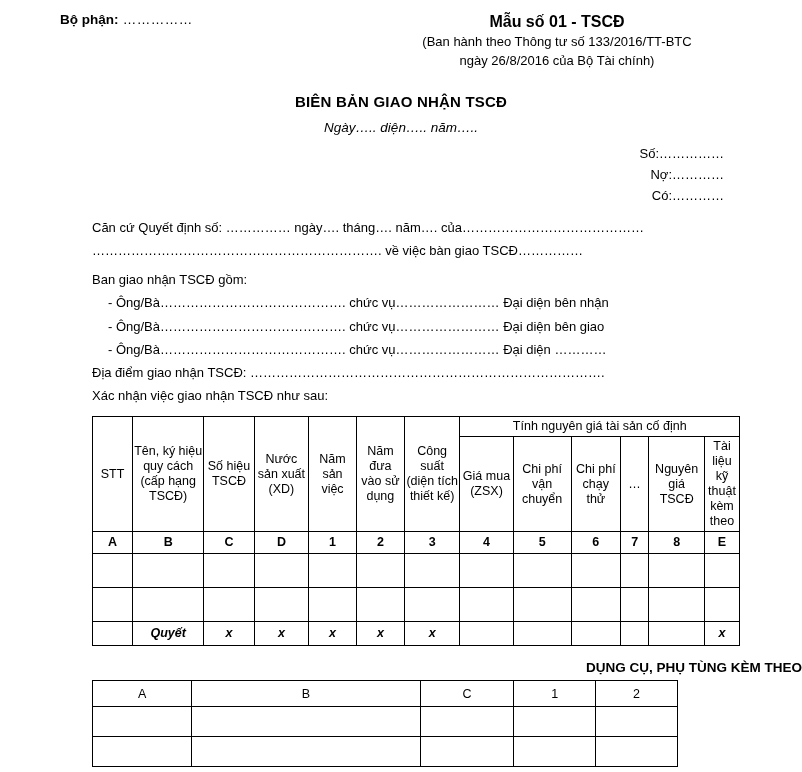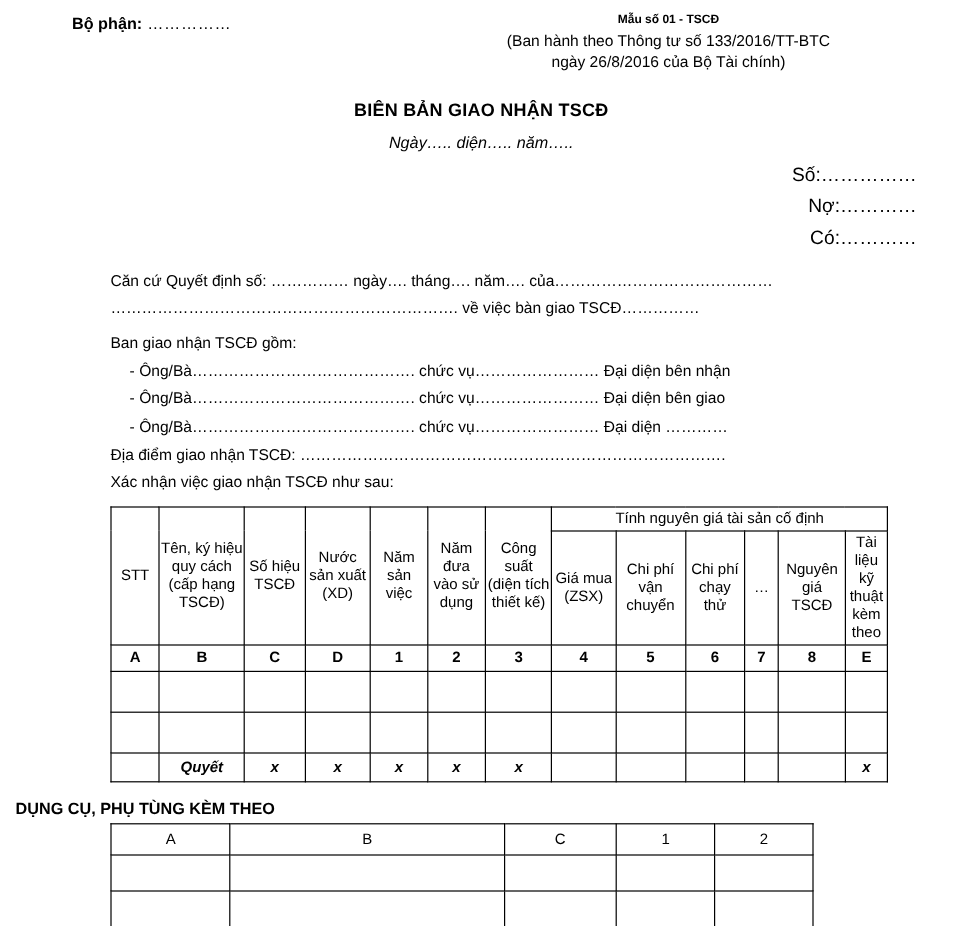--- a/index.html
+++ b/index.html
@@ -35,44 +35,44 @@
 
   .header-right {
     flex: 1;
     text-align: center;
     font-size: 13px;
     line-height: 1.45;
     padding-right: 20px;
   }
   .header-right .title-bold {
     font-weight: bold;
-    font-size: 10px;
+    font-size: 16px;
   }
 
   
   .doc-title {
     text-align: center;
     font-weight: bold;
     font-size: 15px;
     letter-spacing: .2px;
     margin-top: 22px;
   }
   .doc-sub {
     text-align: center;
     font-style: italic;
     font-size: 13.5px;
     margin-top: 10px;
   }
 
   
   .refblock {
     margin-top: 8px;
-    padding-right: 38px;
+    padding-right: 78px;
     text-align: right;
-    font-size: 16px;
+    font-size: 13px;
     line-height: 1.62;
   }
 
   
   .body {
     margin-top: 10px;
     padding: 0 62px 0 92px;
     font-size: 13px;
     line-height: 1.78;
   }
@@ -97,21 +97,21 @@
   .t1 td, .t1 th { line-height: 1.2; }
   .t1 .hcell { height: 112px; }
   .t1 .letterrow td { height: 22px; font-weight: bold; }
   .t1 .blankrow td { height: 34px; }
   .t1 .blankrow2 td { height: 34px; }
   .t1 .sumrow td { height: 24px; font-weight: bold; font-style: italic; }
   .t1 .sumlabel { font-weight: bold; font-style: italic; }
 
   
   .sec2-title {
-    text-align: left;
+    text-align: right;
     font-weight: bold;
     font-size: 13.5px;
     margin-top: 14px;
     padding-left: 13px;
   }
   .table-wrap2 { padding: 0 124px 0 92px; margin-top: 5px; }
   .t2 td { height: 26px; }
   .t2 .hdr td { height: 26px; }
   .t2 .blank td { height: 30px; }
 </style>

